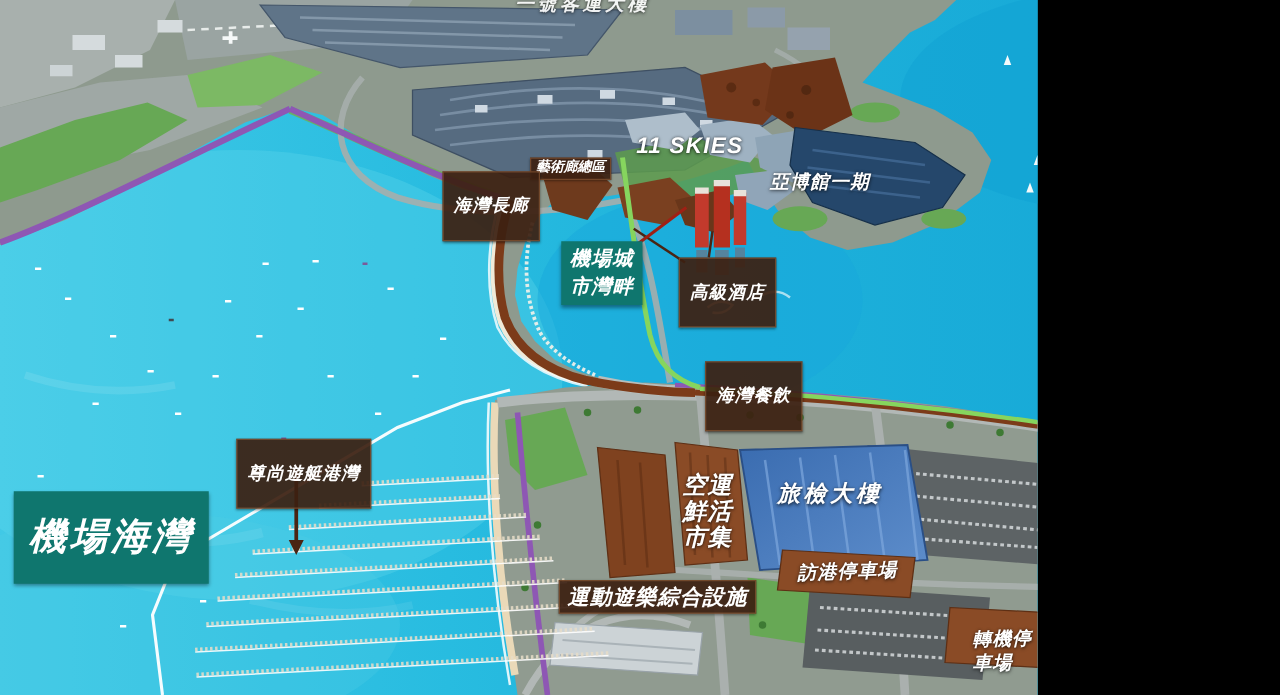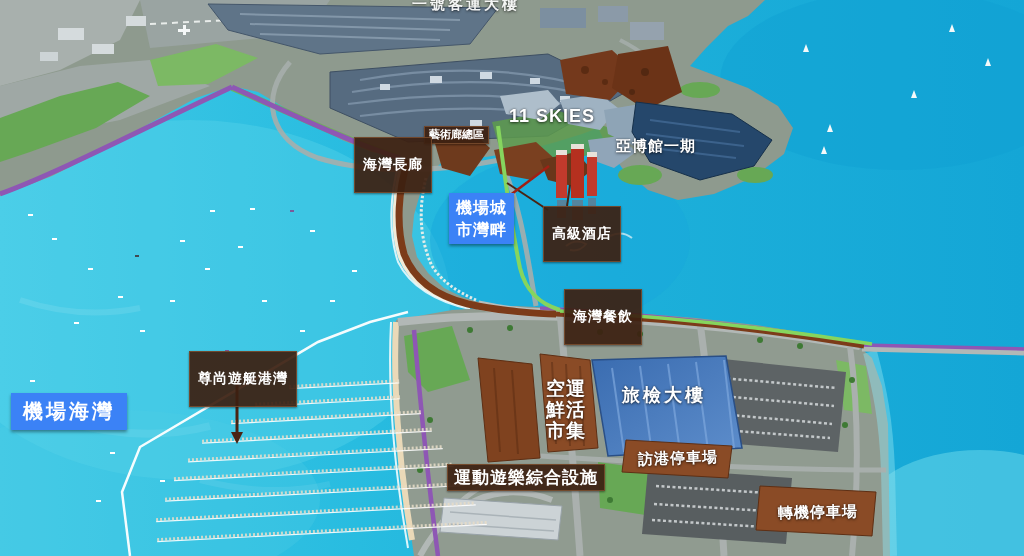--- a/index.html
+++ b/index.html
@@ -1,28 +1,29 @@
 <!DOCTYPE html>
 <html><head>
 <meta charset="utf-8">
 <style>
   html,body{margin:0;padding:0;background:#000;}
   .stage{
-    position:relative;width:1024px;height:556px;overflow:hidden;
+    position:relative;width:830px;height:556px;overflow:hidden;
     font-family:"Liberation Sans","DejaVu Sans",sans-serif;
     background:#1fb2dc;
+    font-style:italic;
   }
   .stage svg{position:absolute;left:0;top:0;}
   .lbl{position:absolute;white-space:pre-line;line-height:1.25;}
   
   .redbox{
-    background:#3b82f6;color:#fff;font-weight:bold;text-align:right;
+    background:#0f766e;color:#fff;font-weight:bold;text-align:right;
     box-shadow:0 2px 3px rgba(0,0,0,.4);
   }
-  .redbox.big{font-size:20px;letter-spacing:3px;padding:6px 12px;}
+  .redbox.big{font-size:30px;letter-spacing:3px;padding:18px 12px;}
   .redbox.small{font-size:16px;letter-spacing:1px;padding:4px 7px;line-height:1.35;}
   
   .tag{
     background:rgba(60,32,17,.93);color:#fff;font-weight:600;
     border:1px solid rgba(155,100,60,.55);
     box-shadow:0 1px 2px rgba(0,0,0,.45);
     font-size:14px;letter-spacing:1px;padding:18px 8px;white-space:nowrap;
   }
   .tag.tiny{font-size:11px;padding:1px 4px;letter-spacing:0;}
   .tag.mid{font-size:17px;padding:2px 6px;}

